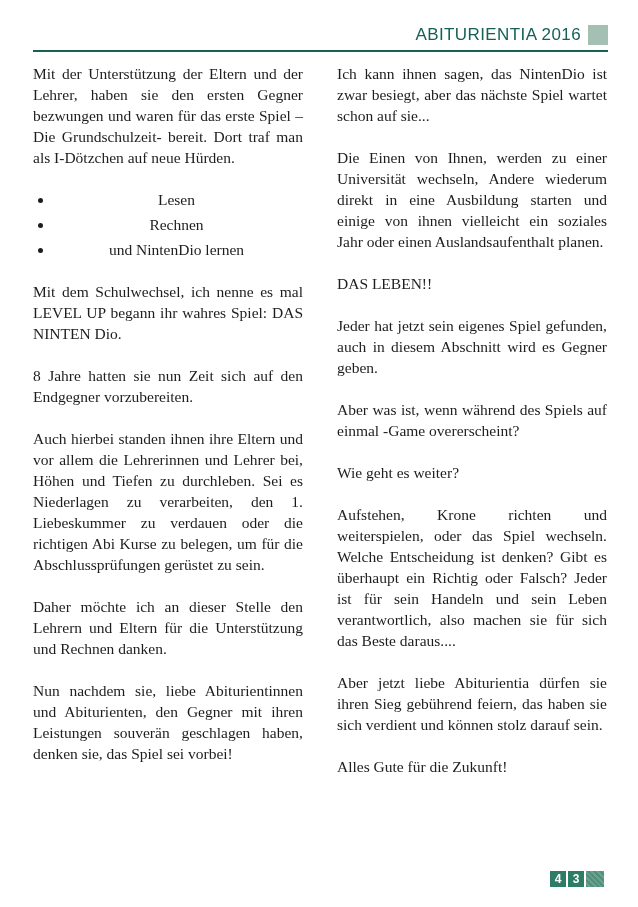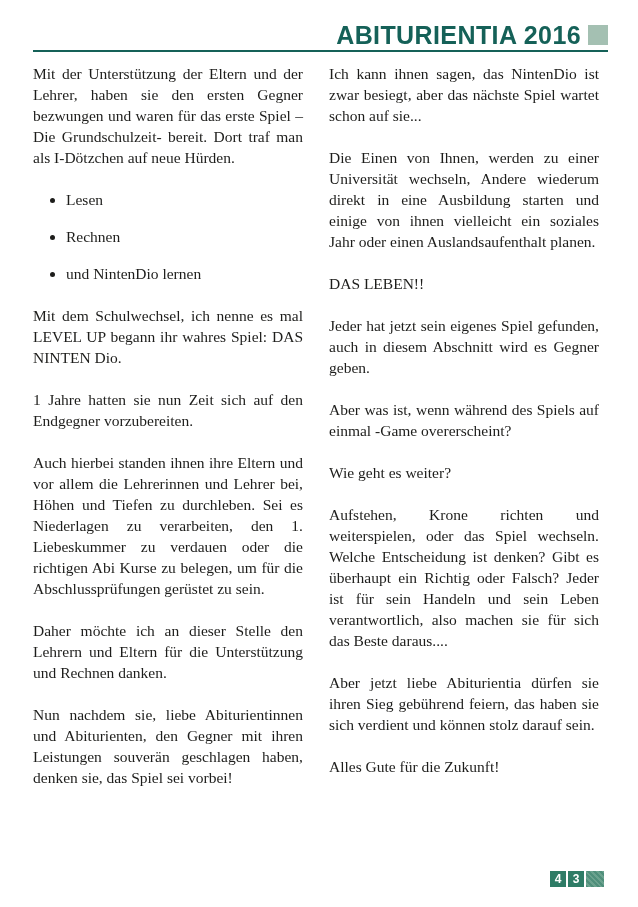--- a/index.html
+++ b/index.html
@@ -17,56 +17,56 @@
   .header {
     display: flex;
     justify-content: flex-end;
     align-items: center;
     gap: 7px;
     padding: 23px 30px 0 33px;
     height: 47px;
   }
   .header-title {
     font-family: "Liberation Sans", "DejaVu Sans", sans-serif;
-    font-weight: bold;
-    font-size: 25px;
+    font-weight: normal;
+    font-size: 17px;
     letter-spacing: 0.4px;
     color: #156158;
   }
   .header-square {
     width: 20px;
     height: 20px;
     background: #a4c0b2;
   }
   .header-rule {
     border: 0;
     border-top: 2px solid #156158;
     margin: 3px 30px 0 33px;
   }
   
   .columns {
     display: flex;
-    gap: 26px;
+    gap: 34px;
     padding: 11px 30px 0 33px;
   }
   .column {
     width: 270px;
     text-align: justify;
     font-size: 15.5px;
     line-height: 21px;
     hyphens: auto;
   }
   .column p { margin: 0 0 21px 0; }
   .column ul {
     margin: 0 0 21px 0;
     padding-left: 17px;
     list-style: disc outside;
     text-align: left;
   }
-  .column ul li { margin: 16px; }
+  .column ul li { margin: 4px; text-align: center; }
   
   .footer {
     position: absolute;
     top: 871px;
     right: 34px;
     display: flex;
     gap: 2px;
   }
   .pgbox {
     width: 16px;
@@ -99,21 +99,21 @@
   <div class="columns">
 
     <div class="column">
       <p>Mit der Unterstützung der Eltern und der Lehrer, haben sie den ersten Gegner bezwungen und waren für das erste Spiel – Die Grundschulzeit- bereit. Dort traf man als I-Dötzchen auf neue Hürden.</p>
       <ul>
         <li>Lesen</li>
         <li>Rechnen</li>
         <li>und NintenDio lernen</li>
       </ul>
       <p>Mit dem Schulwechsel, ich nenne es mal LEVEL UP begann ihr wahres Spiel: DAS NINTEN Dio.</p>
-      <p>1 Jahre hatten sie nun Zeit sich auf den Endgegner vorzubereiten.</p>
+      <p>8 Jahre hatten sie nun Zeit sich auf den Endgegner vorzubereiten.</p>
       <p>Auch hierbei standen ihnen ihre Eltern und vor allem die Lehrerinnen und Lehrer bei, Höhen und Tiefen zu durchleben. Sei es Niederlagen zu verarbeiten, den 1. Liebeskummer zu verdauen oder die richtigen Abi Kurse zu belegen, um für die Abschlussprüfungen gerüstet zu sein.</p>
       <p>Daher möchte ich an dieser Stelle den Lehrern und Eltern für die Unterstützung und Rechnen danken.</p>
       <p>Nun nachdem sie, liebe Abiturientinnen und Abiturienten, den Gegner mit ihren Leistungen souverän geschlagen haben, denken sie, das Spiel sei vorbei!</p>
     </div>
 
     <div class="column">
       <p>Ich kann ihnen sagen, das NintenDio ist zwar besiegt, aber das nächste Spiel wartet schon auf sie...</p>
       <p>Die Einen von Ihnen, werden zu einer Universität wechseln, Andere wiederum direkt in eine Ausbildung starten und einige von ihnen vielleicht ein soziales Jahr oder einen Auslandsaufenthalt planen.</p>
       <p>DAS LEBEN!!</p>
       <p>Jeder hat jetzt sein eigenes Spiel gefunden, auch in diesem Abschnitt wird es Gegner geben.</p>

